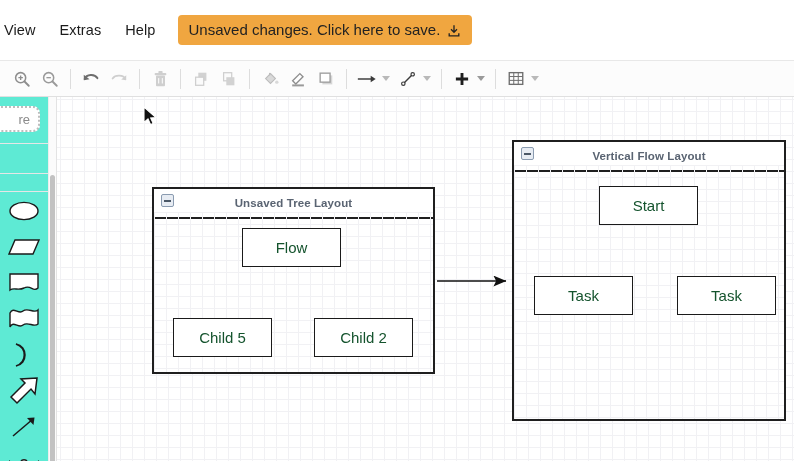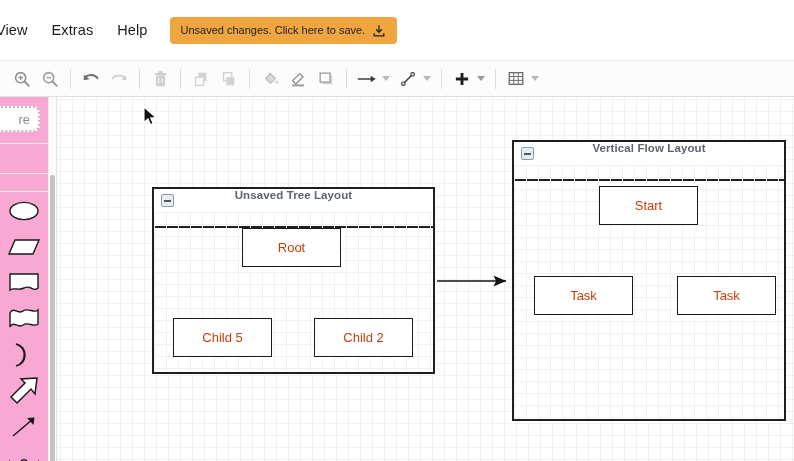--- a/index.html
+++ b/index.html
@@ -10,33 +10,33 @@
     font-family: "Liberation Sans", sans-serif;
     -webkit-font-smoothing: antialiased;
   }
   #app { position: relative; width: 794px; height: 461px; background:#fff; }
 
   
   .menubar {
     position: absolute; left: 0; top: 0; width: 794px; height: 60px;
     background: #ffffff;
     display: flex; align-items: center;
-    padding-left: 0;
+    padding-left: 8px;
   }
   .menu-items { display: flex; align-items: center; margin-left: -16px; }
   .menu-item {
     font-size: 14.5px; color: #1b1b1b; padding: 4px 12px; cursor: default;
     white-space: nowrap; letter-spacing: .1px;
   }
 
   .save-banner {
     margin-left: 10px;
     background: #f0a640;
     color: #222222;
-    font-size: 11px;
+    font-size: 15px;
     border-radius: 4px;
     padding: 6px 11px 7px 11px;
     display: flex; align-items: center; gap: 7px;
     cursor: pointer;
     white-space: nowrap;
   }
   .save-banner .dl-icon { display: inline-block; width: 14px; height: 14px; position: relative; top: 1px; }
 
   
   .toolbar {
@@ -59,21 +59,21 @@
     border-right: 4.5px solid transparent;
     border-top: 5px solid #b9b9b9;
     margin-left: 1px; margin-right: 4px;
     cursor: pointer;
   }
   .caret.dark { border-top-color: #9a9a9a; }
 
   
   .sidebar {
     position: absolute; left: 0; top: 97px; width: 57px; height: 364px;
-    background: #f9a8d4;
+    background: #5eead4;
     border-right: 1px solid #e3e3e3;
     overflow: hidden;
   }
   .sb-more {
     position: absolute; left: -22px; top: 9px;
     width: 62px; height: 26px;
     border: 2px dotted #bdbdbd; border-radius: 7px;
     display: flex; align-items: center; justify-content: flex-end;
     padding-right: 8px;
     font-size: 13px; color: #8a8a8a;
@@ -113,23 +113,23 @@
   }
   .canvas-svg { position: absolute; left: 0; top: 0; width: 737px; height: 364px; }
 
   .container-box {
     position: absolute;
     background: #ffffff;
     border: 2px solid #1f1f1f;
     cursor: pointer;
   }
   .container-head {
-    position: absolute; left: 0; top: 0; right: 0; height: 39px;
+    position: absolute; left: 0; top: 0; right: 0; height: 30px;
     border-bottom: 2px solid #1f1f1f;
-    display: flex; align-items: flex-start; justify-content: center;
+    display: flex; align-items: center; justify-content: center;
     background: #ffffff;
   }
   .container-title {
     font-size: 11.5px; color: #5a6472; font-weight: bold; letter-spacing: .1px;
   }
   .collapse-icon {
     position: absolute; left: 7px; top: 5px;
     width: 13px; height: 13px;
     border: 1px solid #8a9bb0;
     background: #e7ecf3;
@@ -145,21 +145,21 @@
       linear-gradient(to right, #f1f1f4 1px, transparent 1px),
       linear-gradient(to bottom, #f1f1f4 1px, transparent 1px);
     background-size: 12px 12px, 12px 12px;
   }
 
   .node {
     position: absolute;
     background: #ffffff;
     border: 1.6px solid #1a1a1a;
     display: flex; align-items: center; justify-content: center;
-    font-size: 13px; color: #c2410c;
+    font-size: 15px; color: #14532d;
     cursor: pointer;
   }
 
   
   .cursor { position: absolute; pointer-events: none; }
 </style>
 </head>
 <body>
 
 <div id="app">
@@ -384,21 +384,21 @@
     <div class="container-box" style="left:95px; top:90px; width:283px; height:187px;">
       <div class="container-head">
         <div class="collapse-icon">
             <span></span>
           </div>
         <div class="container-title">Unsaved Tree Layout</div>
       </div>
       <div class="container-body"></div>
     </div>
 
-    <div class="node" style="left:185px; top:131px; width:99px; height:39px;">Root</div>
+    <div class="node" style="left:185px; top:131px; width:99px; height:39px;">Flow</div>
     <div class="node" style="left:116px; top:221px; width:99px; height:39px;">Child 5</div>
     <div class="node" style="left:257px; top:221px; width:99px; height:39px;text-align:right;">Child 2</div>
 
     <div class="container-box" style="left:455px; top:43px; width:274px; height:281px;">
       <div class="container-head">
         <div class="collapse-icon">
             <span></span>
           </div>
         <div class="container-title">Vertical Flow Layout</div>
       </div>

